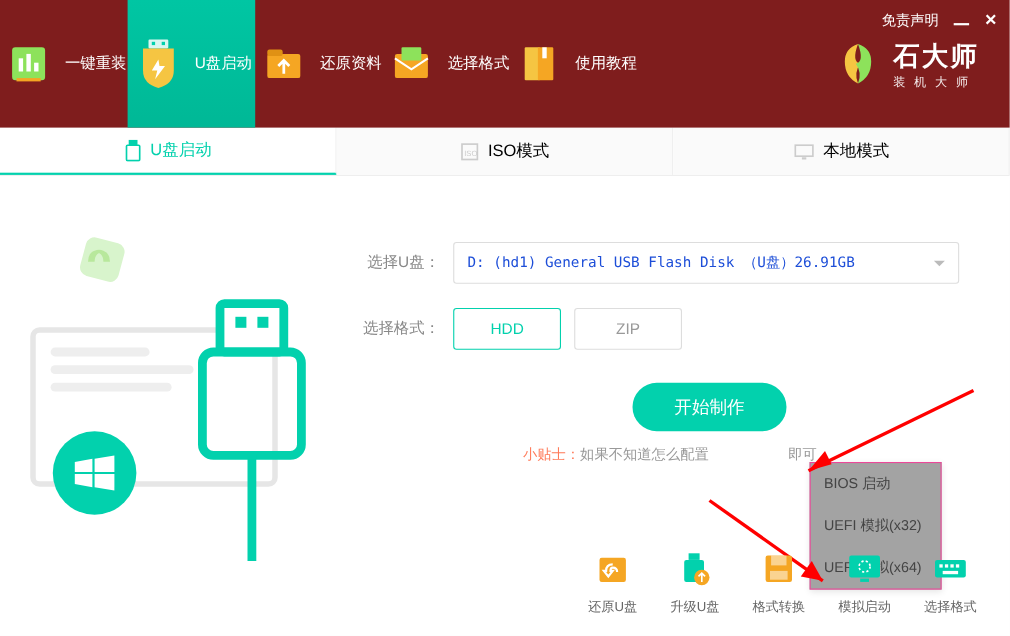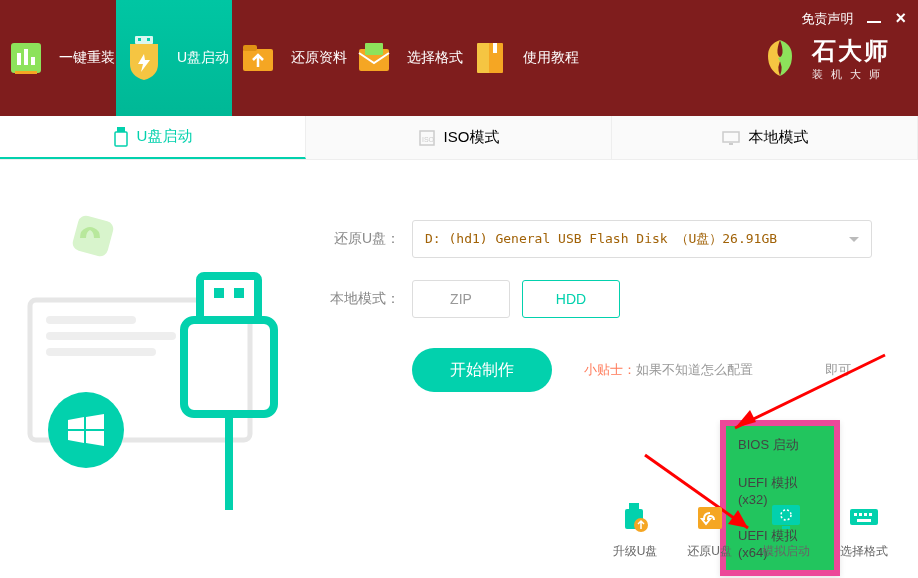--- a/index.html
+++ b/index.html
@@ -19,31 +19,31 @@
   .logo-text .big { font-size: 24px; font-weight: bold; letter-spacing: 2px; }
   .logo-text .small { font-size: 11px; letter-spacing: 8px; opacity: .9;}
   .sub-tabs { height: 44px; display: flex; border-bottom: 1px solid #eee; }
   .sub-tab { flex: 1; display: flex; align-items: center; justify-content: center; gap: 8px; font-size: 15px; cursor: pointer; color: #000000; border-right: 1px solid #eee; background: #fafafa;}
   .sub-tab.active { background: #fff; color: #02d1ad; border-bottom: 2px solid #02d1ad; font-weight: 500;}
   .content { position: relative; height: calc(578px - 116px - 44px); }
   .illustration { position:absolute; left:0; top:20px; width:300px; height:320px; }
   .form-area { position: absolute; left: 320px; top: 60px; right: 40px; }
   .form-row { display: flex; align-items: center; gap: 12px; margin-bottom: 22px; }
   .form-label { width: 80px; text-align: right; color: #888; font-size: 14px; }
-  .select-box { flex:1; max-width:460px; height: 38px; border: 1px solid #ddd; border-radius: 3px; display: flex; align-items: center; padding: 0 12px; color: #a16207; font-size: 13px; cursor: pointer; position: relative; font-family: "SimSun", monospace;}
+  .select-box { flex:1; max-width:460px; height: 38px; border: 1px solid #ddd; border-radius: 3px; display: flex; align-items: center; padding: 0 12px; color: #1d4ed8; font-size: 13px; cursor: pointer; position: relative; font-family: "SimSun", monospace;}
   .select-box::after { content:''; position:absolute; right:12px; top:16px; border:5px solid transparent; border-top-color:#bbb;}
   .opt-btn { width: 98px; height: 38px; border:1px solid #ddd; border-radius:3px; background:#fff; font-size:14px; color:#999; cursor:pointer; }
   .opt-btn.selected { border-color:#02d1ad; color:#02d1ad; }
   .start-btn { margin-left: 92px; width: 140px; height: 44px; border:none; border-radius:22px; background:#02d1ad; color:#fff; font-size:16px; cursor:pointer; }
   .tip { color:#999; font-size:13px; margin-left:20px; }
   .tip .red { color:#ff7a59; }
   .bottom-actions { position:absolute; bottom:18px; right:30px; display:flex; gap:30px; }
   .b-action { display:flex; flex-direction:column; align-items:center; gap:6px; font-size:12px; color:#666; cursor:pointer; }
   .b-action .ico { width:40px; height:40px; display:flex; align-items:center; justify-content:center;}
-  .dropdown { position:absolute; top:260px; right:78px; width:120px; background:#22c55e; border:6px solid #ec4899; box-shadow:0 2px 6px rgba(0,0,0,.1); }
+  .dropdown { position:absolute; top:260px; right:62px; width:120px; background:#a3a3a3; border:1px solid #ec4899; box-shadow:0 2px 6px rgba(0,0,0,.1); }
   .dropdown div { padding:10px 12px; font-size:13px; color:#444; cursor:pointer; }
   .arrow { position:absolute; pointer-events:none; }
 </style>
 </head>
 <body>
 
 <div class="window">
   <div class="header">
     <div class="title-controls">
       <span>免责声明</span>
@@ -167,29 +167,29 @@
         <rect x="200" y="96" width="58" height="44" rx="4" fill="#fff" stroke="#02d1ad" stroke-width="8"></rect>
         <rect x="214" y="108" width="10" height="10" fill="#02d1ad"></rect>
         <rect x="234" y="108" width="10" height="10" fill="#02d1ad"></rect>
         <rect x="184" y="140" width="90" height="94" rx="10" fill="none" stroke="#02d1ad" stroke-width="8"></rect>
         <line x1="229" y1="234" x2="229" y2="330" stroke="#02d1ad" stroke-width="8"></line>
       </svg>
     </div>
 
     <div class="form-area">
       <div class="form-row">
-        <div class="form-label">还原U盘：</div>
+        <div class="form-label">选择U盘：</div>
         <div class="select-box">D: (hd1) General USB Flash Disk （U盘）26.91GB</div>
       </div>
       <div class="form-row">
-        <div class="form-label">本地模式：</div>
+        <div class="form-label">选择格式：</div>
+        <button class="opt-btn selected">HDD</button>
         <button class="opt-btn">ZIP</button>
-        <button class="opt-btn selected">HDD</button>
-      </div>
-      <div class="form-row" style="margin-top:30px;">
+      </div>
+      <div class="form-row" style="margin-top:30px;flex-direction:column;">
         <button class="start-btn">开始制作</button>
         <span class="tip">
           <span class="red">小贴士：</span><span>如果不知道怎么配置</span>&nbsp;&nbsp;&nbsp;&nbsp;&nbsp;&nbsp;&nbsp;&nbsp;&nbsp;&nbsp;&nbsp;&nbsp;&nbsp;&nbsp;&nbsp;&nbsp;&nbsp;&nbsp;&nbsp;&nbsp;<span>即可</span>
         </span>
       </div>
     </div>
 
     <div class="dropdown">
       <div>BIOS 启动</div>
       <div>UEFI 模拟(x32)</div>
@@ -202,36 +202,46 @@
     </svg>
     <svg class="arrow" style="left:640px; top:290px;" width="130" height="90">
       <line x1="5" y1="5" x2="108" y2="78" stroke="#ff0000" stroke-width="3"></line>
       <polygon points="108,78 88,74 98,60" fill="#ff0000"></polygon>
     </svg>
 
     <div class="bottom-actions">
       <div class="b-action">
         <span class="ico">
             <svg width="36" height="36">
+              <rect x="6" y="8" width="24" height="22" rx="2" fill="#f5a623"></rect>
+              <path d="M18 14 Q12 14 12 20 L10 20 L14 25 L18 20 L16 20 Q16 17 18 17 Q22 17 22 21" stroke="#fff" stroke-width="2" fill="none"></path>
+            </svg>
+          </span>
+        <span>还原U盘</span>
+      </div>
+      <div class="b-action">
+        <span class="ico">
+            <svg width="36" height="36">
               <rect x="12" y="4" width="10" height="6" fill="#02d1ad"></rect>
               <rect x="8" y="10" width="18" height="20" rx="2" fill="#02d1ad"></rect>
               <circle cx="24" cy="26" r="7" fill="#f5a623"></circle>
               <path d="M24 22 L24 30 M21 25 L24 22 L27 25" stroke="#fff" stroke-width="1.5" fill="none"></path>
             </svg>
           </span>
         <span>升级U盘</span>
       </div>
       <div class="b-action">
         <span class="ico">
             <svg width="36" height="36">
-              <rect x="6" y="8" width="24" height="22" rx="2" fill="#f5a623"></rect>
-              <path d="M18 14 Q12 14 12 20 L10 20 L14 25 L18 20 L16 20 Q16 17 18 17 Q22 17 22 21" stroke="#fff" stroke-width="2" fill="none"></path>
-            </svg>
-          </span>
-        <span>还原U盘</span>
+              <rect x="6" y="6" width="24" height="24" rx="2" fill="#f5a623"></rect>
+              <rect x="11" y="6" width="14" height="9" fill="#fff" opacity=".5"></rect>
+              <rect x="10" y="20" width="16" height="8" fill="#fff" opacity=".5"></rect>
+            </svg>
+          </span>
+        <span>格式转换</span>
       </div>
       <div class="b-action">
         <span class="ico">
             <svg width="36" height="36">
               <rect x="4" y="6" width="28" height="20" rx="2" fill="#02d1ad"></rect>
               <circle cx="18" cy="16" r="5" fill="none" stroke="#fff" stroke-width="1.5" stroke-dasharray="2 2"></circle>
               <rect x="14" y="27" width="8" height="3" fill="#02d1ad"></rect>
             </svg>
           </span>
         <span>模拟启动</span>

